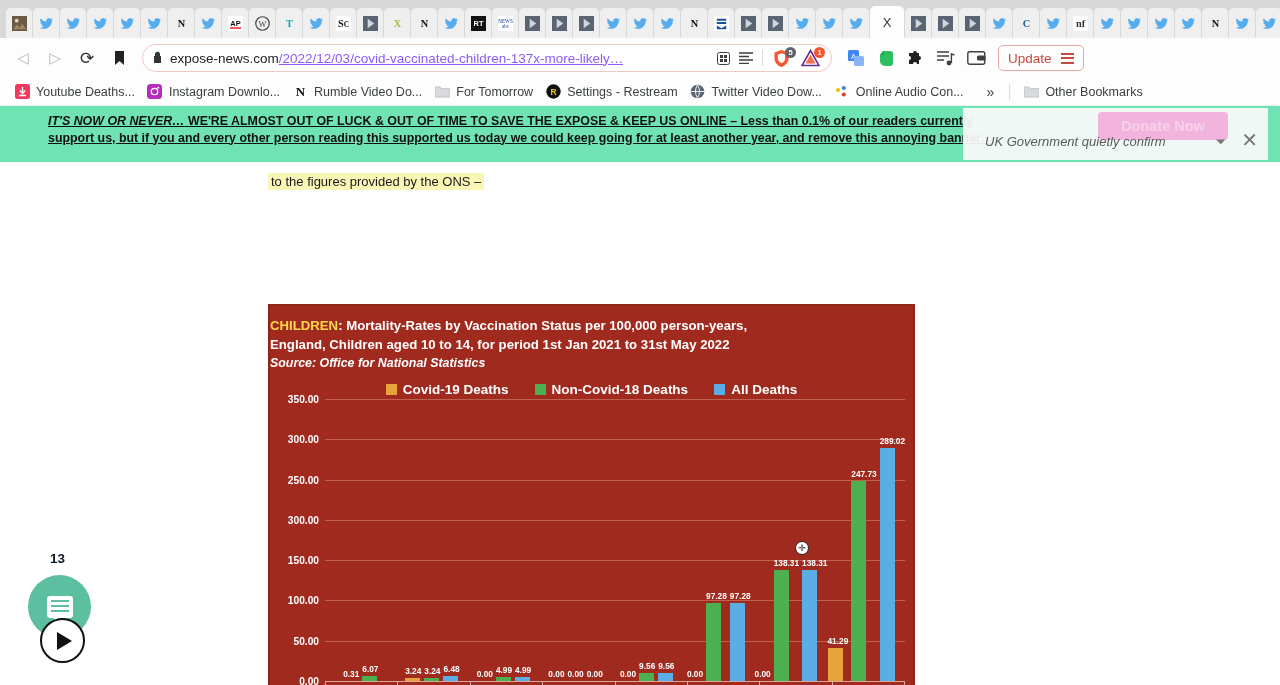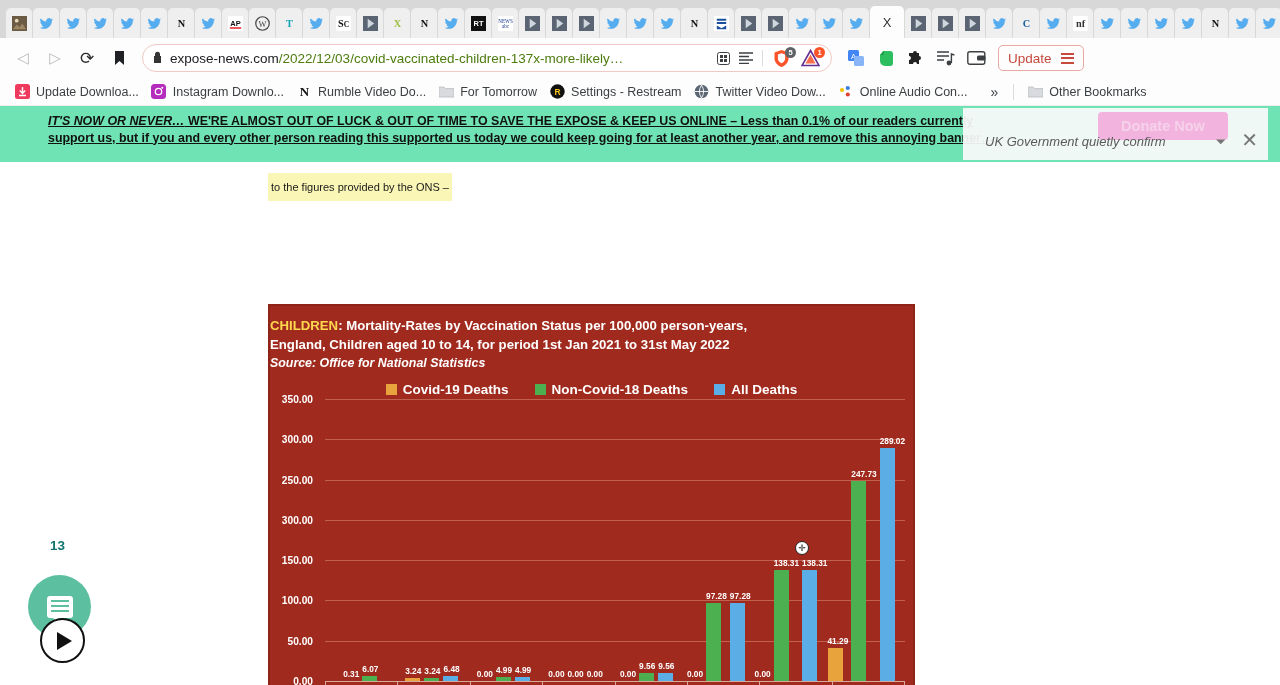--- a/index.html
+++ b/index.html
@@ -37,21 +37,21 @@
   .navbtn.enabled { color: #2b2b2b; font-size: 17px; }
   .bookmark-star { width: 30px; display: flex; justify-content: center; color: #202124; font-size: 14px; }
   .omnibox {
     flex: 1; height: 28px; background: #fff; border: 1.4px solid #f0c9c4;
     border-radius: 15px; display: flex; align-items: center;
     padding: 0 10px; gap: 8px; margin: 0 6px; max-width: 690px;
   }
   .lockicon { font-size: 11px; color: #333; }
   .urltext { font-size: 13.5px; color: #202124; white-space: nowrap; overflow: hidden; }
   .urltext .host { color: #202124; }
-  .urltext .path { color: #4d7c0f; }
+  .urltext .path { color: #8b5cf6; text-decoration: underline; }
   .omni-icons { margin-left: auto; display: flex; align-items: center; gap: 9px; }
   .omni-ic { font-size: 13px; color: #3c4043; display: flex; align-items: center; }
   .omni-sep { width: 1px; height: 16px; background: #dadce0; }
   .brave-shield { position: relative; width: 20px; height: 19px; }
   .bat-tri { position: relative; width: 20px; height: 19px; }
   .badge {
     position: absolute; top: -2px; right: -4px; min-width: 11px; height: 11px;
     border-radius: 6px; font-size: 7.5px; color: #fff;
     display: flex; align-items: center; justify-content: center;
     font-weight: bold; padding: 0 2px;
@@ -85,22 +85,22 @@
     background: #6fe3b3; padding: 7px 16px 9px 48px; position: relative;
     min-height: 56px;
   }
   .donate-banner p {
     font-size: 12.4px; line-height: 16.5px; font-weight: bold;
     color: #111; text-decoration: underline; max-width: 960px;
   }
   .donate-banner .italic { font-style: italic; margin-top: 12px; }
 
   .article-line {
-    font-size: 11px; color: #1a1a1a; margin: 11px 0 0 268px;
-    background: #faf6b6; display: inline-block; padding: 8px 3px;
+    font-size: 13px; color: #1a1a1a; margin: 11px 0 0 268px;
+    background: #faf6b6; display: inline-block; padding: 1px 3px;
   }
 
   
   .chart-wrap {
     position: absolute; left: 268px; top: 198px;
     width: 647px; height: 465px; background: #a02a1e;
     border: 2px solid #8e2318;
   }
   .chart-title {
     color: #fff; padding-top: 10px;
@@ -113,21 +113,21 @@
     margin-top: 9px; color: #fff; font-size: 13.5px; font-weight: bold;
   }
   .legend-item { display: flex; align-items: center; gap: 6px; }
   .legend-sw { width: 11px; height: 11px; display: inline-block; }
 
   .plot { position: absolute; left: 0; top: 93px; right: 0; bottom: 0; }
   .yaxis {
     position: absolute; left: 0; top: 0; width: 55px; height: 282px;
   }
   .ytick {
-    position: absolute; right: 12px; transform: translateY(-50%);
+    position: absolute; right: 6px; transform: translateY(-50%);
     color: #fff; font-size: 10.2px; font-weight: bold; white-space: nowrap;
   }
   .grid-area {
     position: absolute; left: 55px; right: 8px; top: 0; height: 282px;
   }
   .gridline { position: absolute; left: 0; right: 0; height: 1px; background: #c0604f; }
   .bars {
     position: absolute; left: 55px; right: 8px; top: 0; height: 282px;
     display: flex; align-items: flex-end;
   }
@@ -160,22 +160,22 @@
     position: absolute; left: 135px; top: 4px; width: 130px; height: 28px;
     background: #f2b4de; border-radius: 4px; color: #f6d2ea;
     font-size: 14.5px; font-weight: bold; display: flex;
     align-items: center; justify-content: center;
   }
   .vp-min { position: absolute; right: 42px; top: 26px; color: #777; font-size: 13px; }
   .vp-close { position: absolute; right: 10px; top: 22px; color: #777; font-size: 20px; line-height: 1; }
 
   
   .chat-count {
-    position: absolute; left: 50px; bottom: 132px;
-    color: #0f766e; font-size: 13.5px; font-weight: bold;
+    position: absolute; left: 50px; bottom: 119px;
+    color: #0f172a; font-size: 13.5px; font-weight: bold;
   }
   .chat-bubble {
     position: absolute; left: 28px; bottom: 47px; width: 63px; height: 63px;
     border-radius: 50%; background: #5bbfa0;
     display: flex; align-items: center; justify-content: center;
   }
   .chat-glyph { width: 26px; height: 22px; background: #fff; border-radius: 3px; position: relative; }
   .chat-glyph::before {
     content: ""; position: absolute; left: 4px; top: 4px; right: 4px; height: 2px;
     background: #5bbfa0; box-shadow: 0 5px 0 #5bbfa0, 0 10px 0 #5bbfa0;
@@ -563,21 +563,21 @@
 
 <div class="bookmarks">
   <div id="bm-list" style="display:flex;align-items:center;">
       <div class="bm">
         <span class="bm-ic">
           <svg width="15" height="15" viewBox="0 0 15 15">
             <rect width="15" height="15" rx="2.5" fill="#ef3a5d"></rect>
             <path d="M7.5 3v6M4.8 6.6l2.7 2.8 2.7-2.8M4 11.5h7" stroke="#fff" stroke-width="1.4" fill="none"></path>
           </svg>
         </span>
-        <span>Update Downloa...</span>
+        <span>Youtube Deaths...</span>
       </div>
       <div class="bm">
         <span class="bm-ic">
           <svg width="15" height="15" viewBox="0 0 15 15">
             <rect width="15" height="15" rx="3.5" fill="#b52bbd"></rect>
             <circle cx="7.5" cy="7.5" r="3.2" fill="none" stroke="#fff" stroke-width="1.3"></circle>
             <circle cx="11.3" cy="3.7" r="1" fill="#fff"></circle>
           </svg>
         </span>
         <span>Instagram Downlo...</span>

